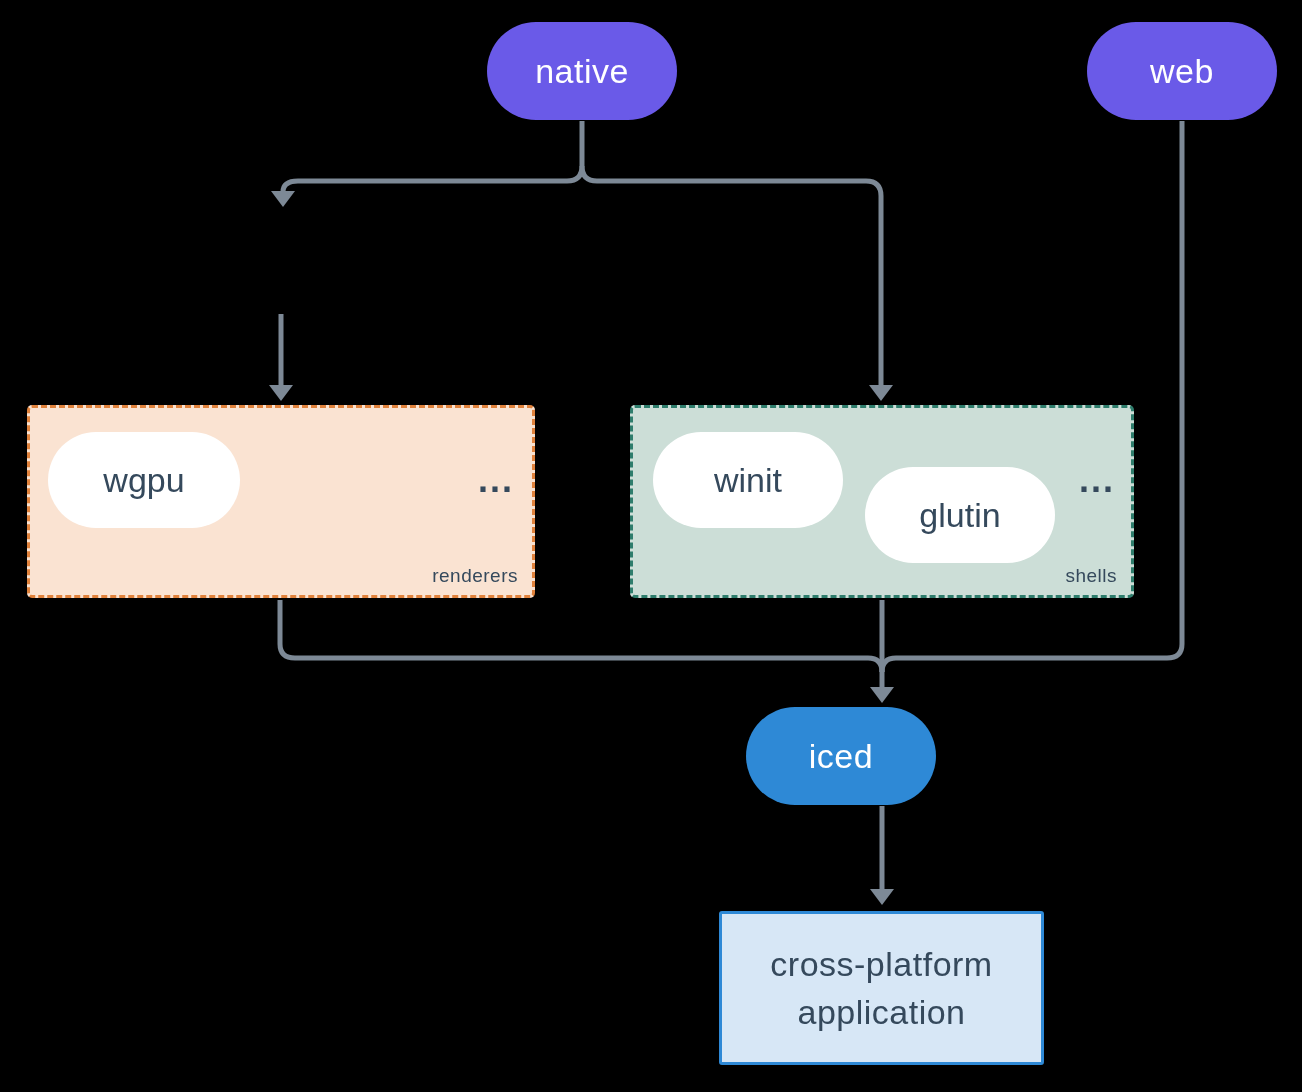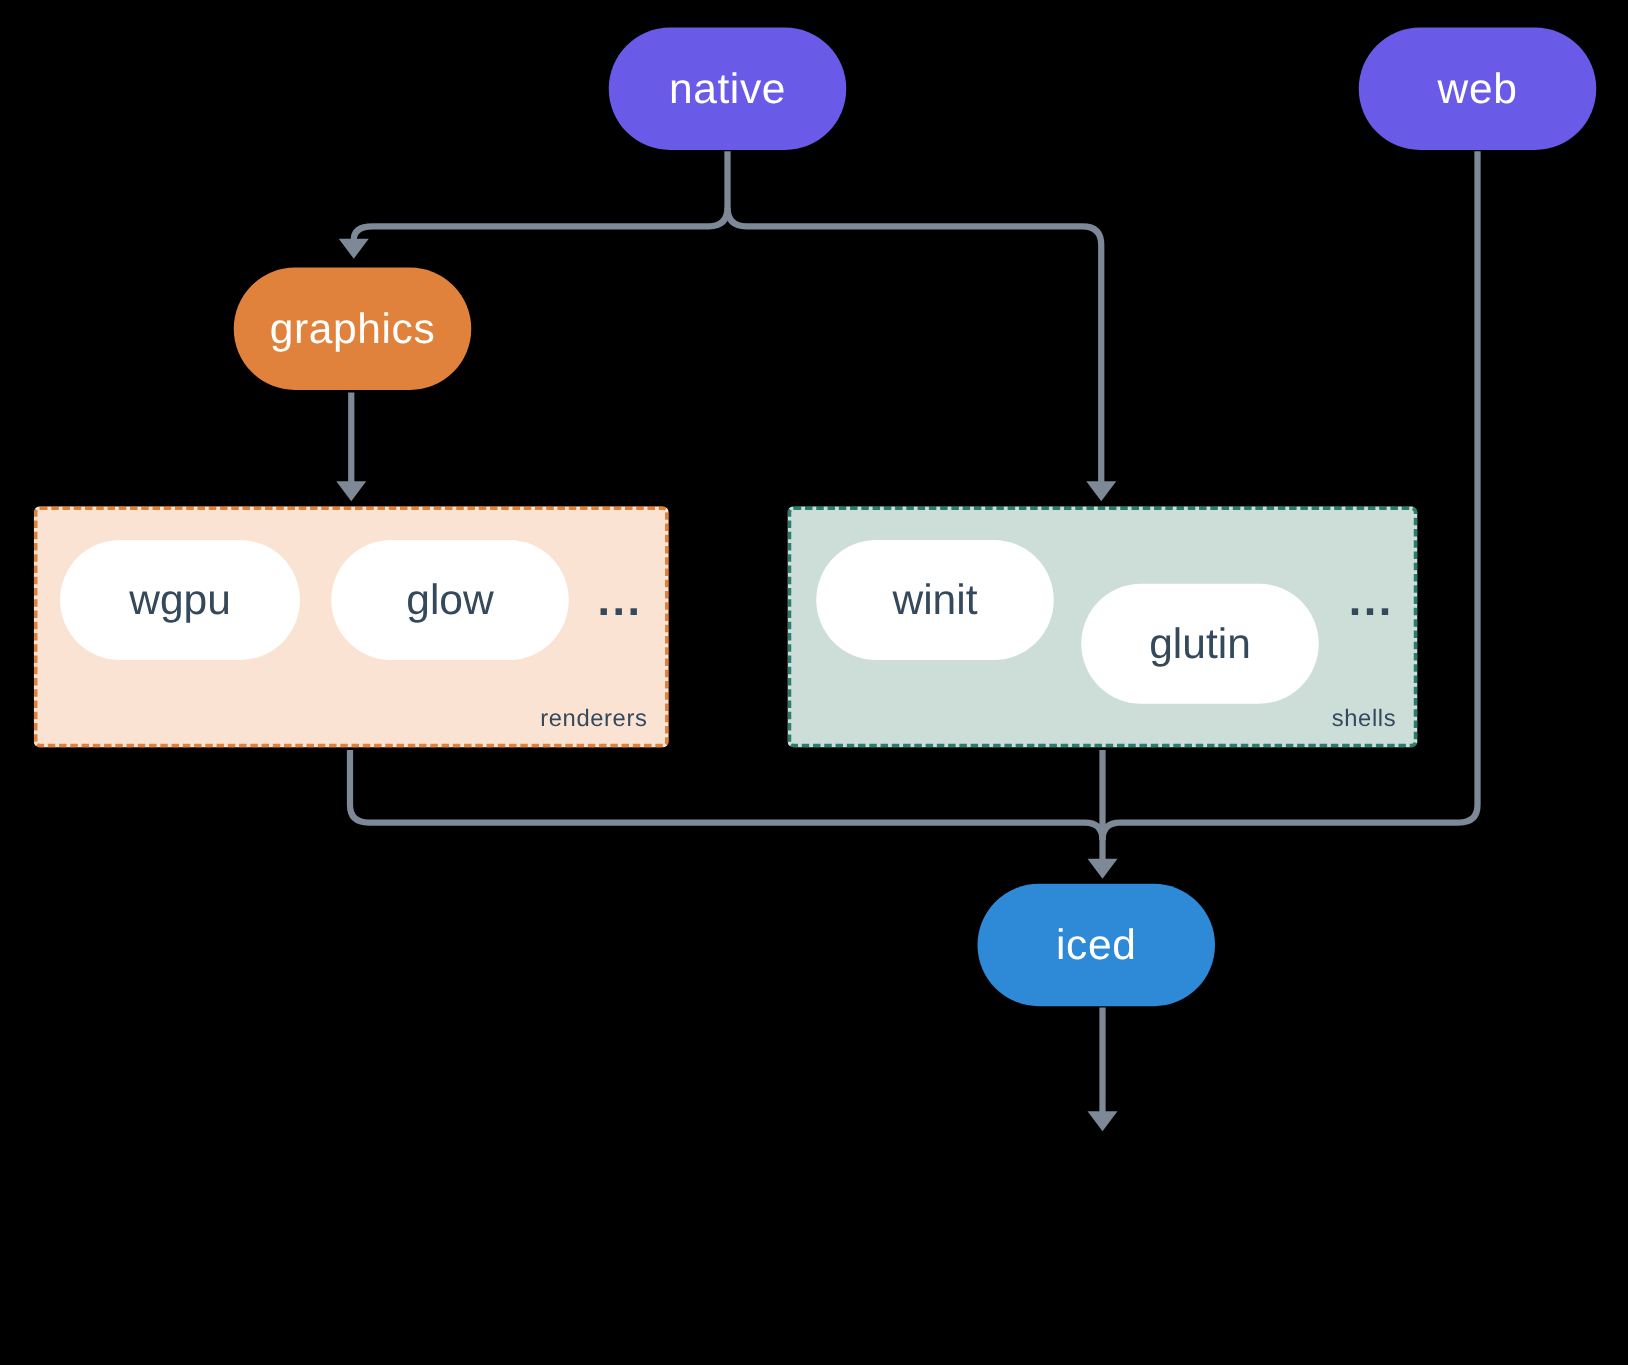--- a/index.html
+++ b/index.html
@@ -44,21 +44,21 @@
     font-size: 34px;
     color: #ffffff;
     letter-spacing: 0.5px;
   }
   .pill.purple { background: #6A5AE8; }
   .pill.orange { background: #E0823C; }
   .pill.blue   { background: #2E89D6; }
   .node-native   { left: 487px; top: 22px; }
   .node-web      { left: 1087px; top: 22px; }
   .node-graphics { left: 187px; top: 214px; }
-  .node-iced     { left: 782px; top: 707px; }
+  .node-iced     { left: 746px; top: 707px; }
 
   .group-box {
     position: absolute;
     top: 405px;
     height: 193px;
     border-radius: 5px;
     box-sizing: border-box;
   }
   .group-renderers {
     left: 27px;
@@ -161,44 +161,42 @@
   </svg>
 
   <div class="pill purple node-web">
     <span>web</span>
   </div>
 
   <div class="pill purple node-native">
     <span>native</span>
   </div>
 
-  <div class="pill orange node-graphics">
-    <span>graphics</span>
-  </div>
 
   <div class="group-box group-renderers">
     <div class="white-pill first">
       <span>wgpu</span>
-    </div>
-    <div class="white-pill second">
-      <span>glow</span>
     </div>
     <div class="ellipsis">...</div>
     <div class="group-label">renderers</div>
   </div>
 
   <div class="group-box group-shells">
     <div class="white-pill first">
       <span>winit</span>
     </div>
     <div class="white-pill second">
       <span>glutin</span>
     </div>
     <div class="ellipsis">...</div>
     <div class="group-label">shells</div>
   </div>
 
   <div class="pill blue node-iced">
     <span>iced</span>
   </div>
 
+  <div class="app-box">
+    <span>cross-platform
+application</span>
+  </div>
 
 </div>
 
 </body></html>

